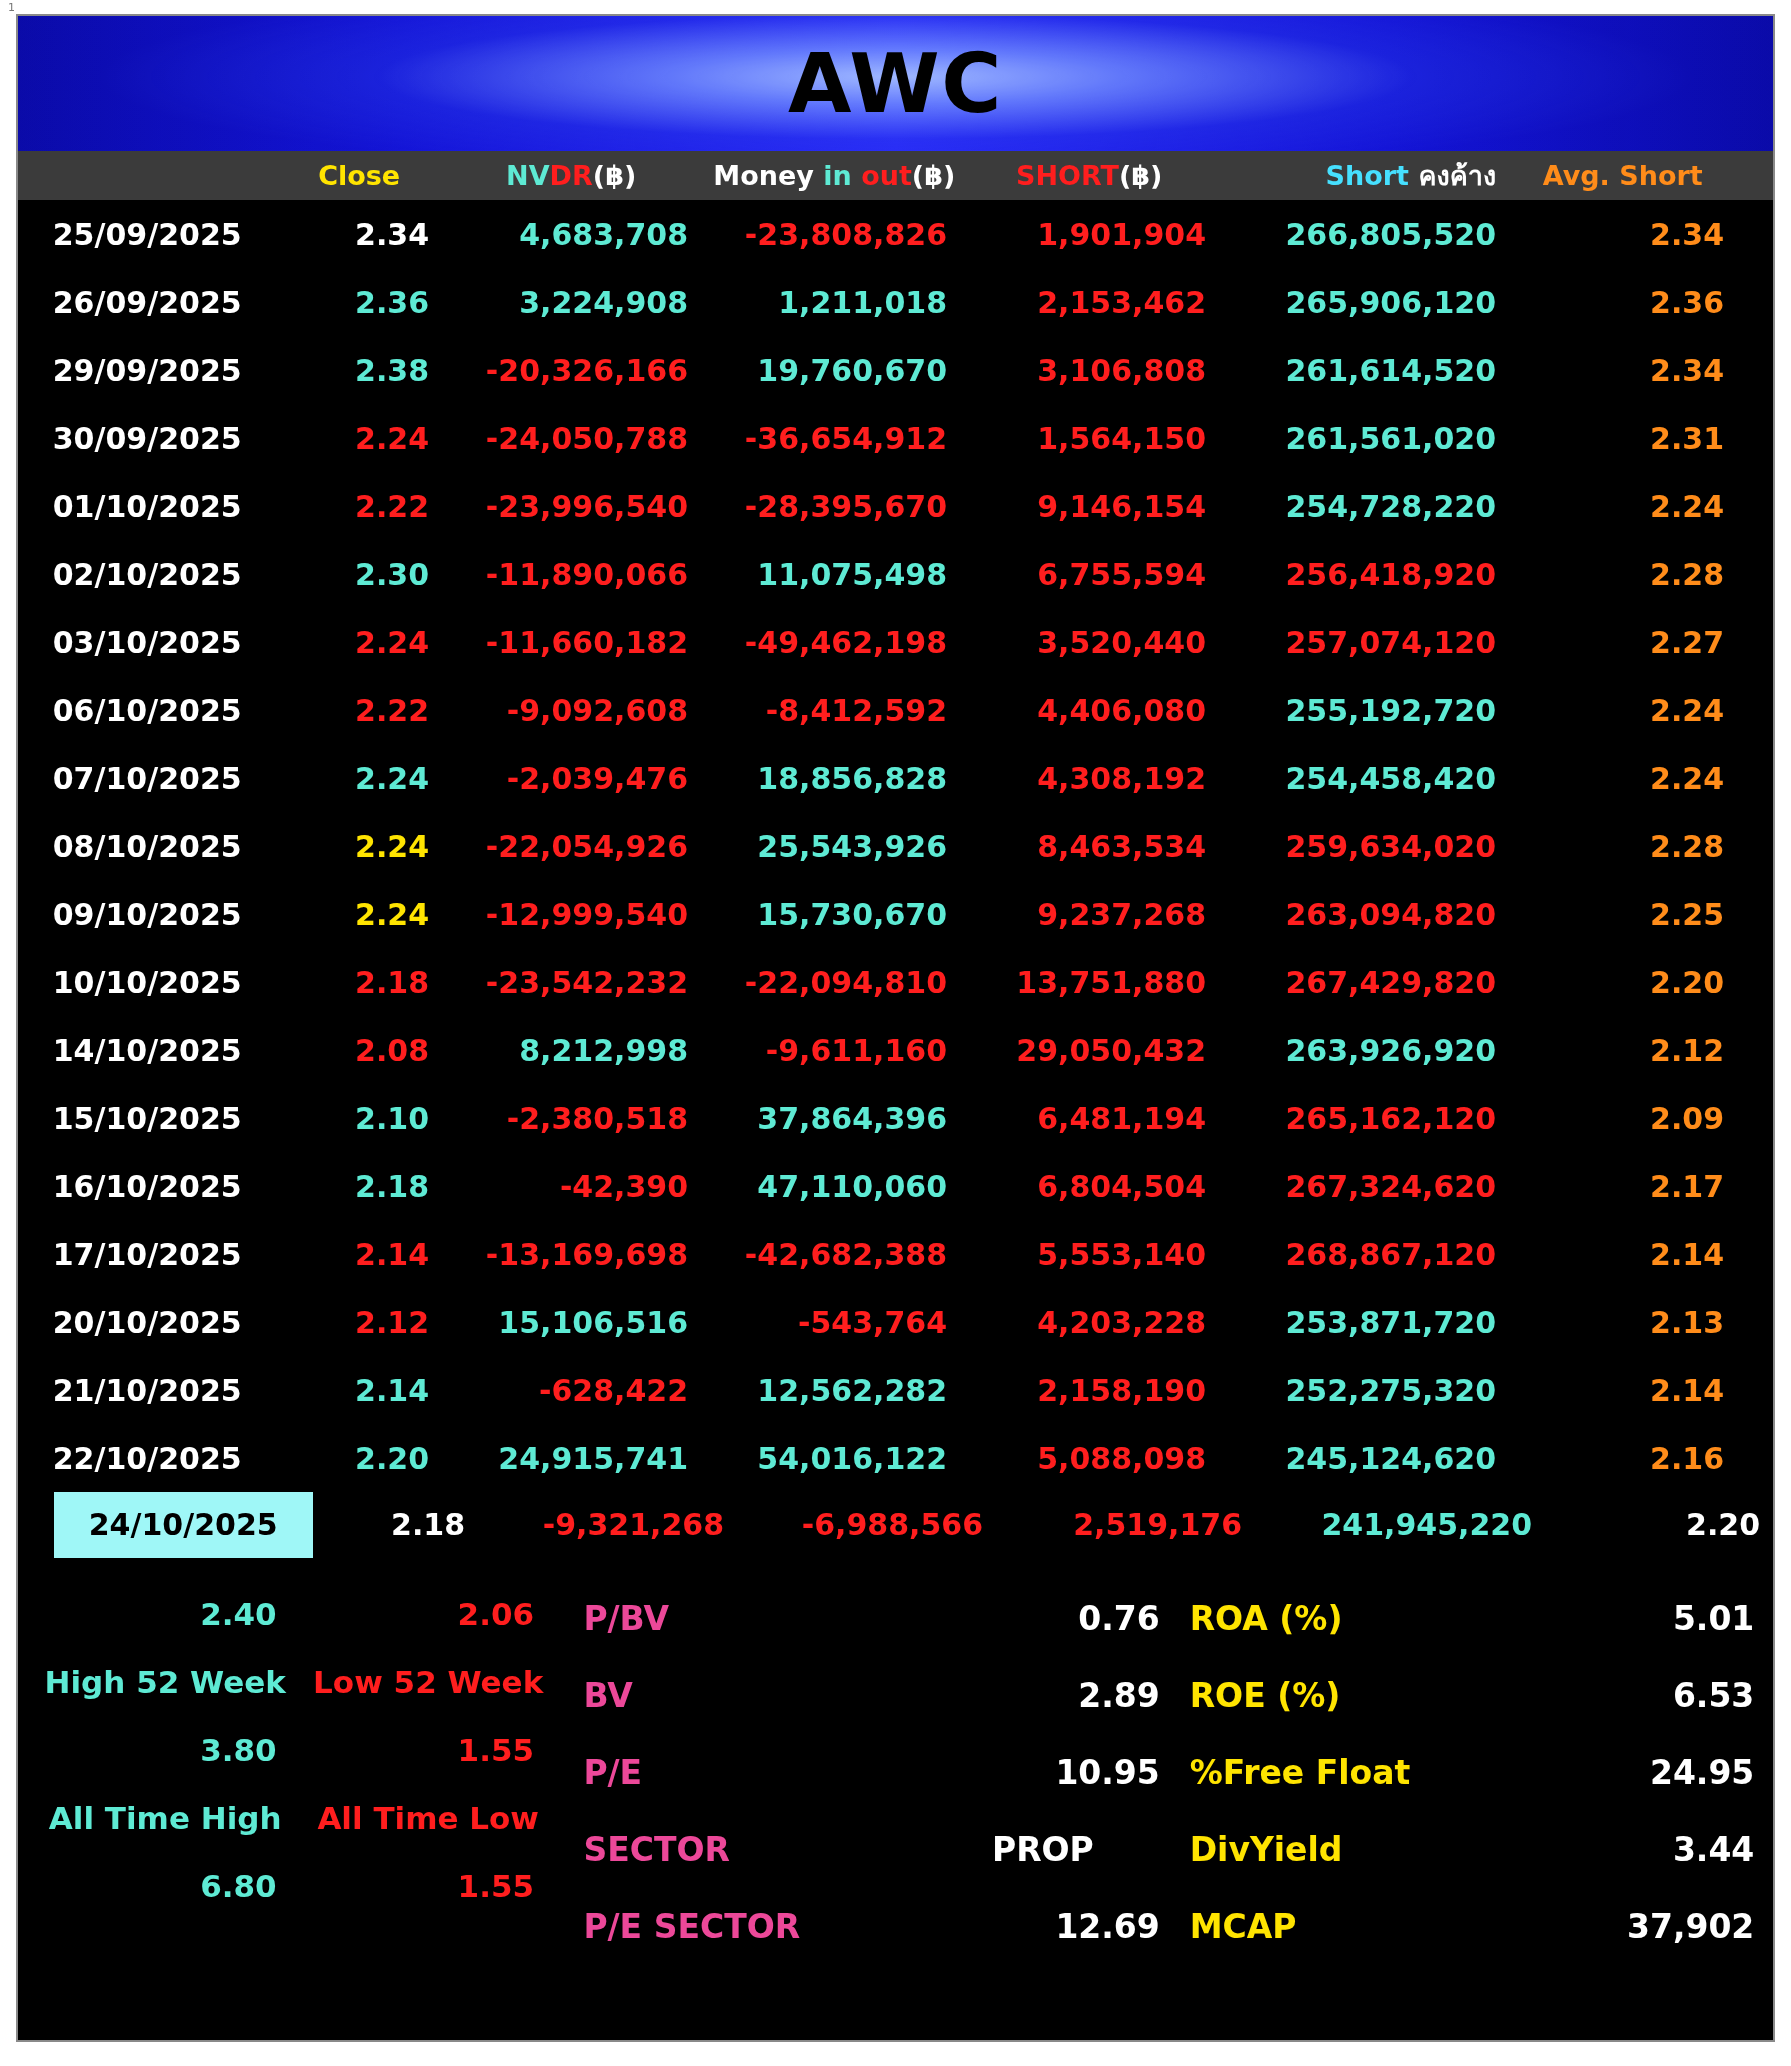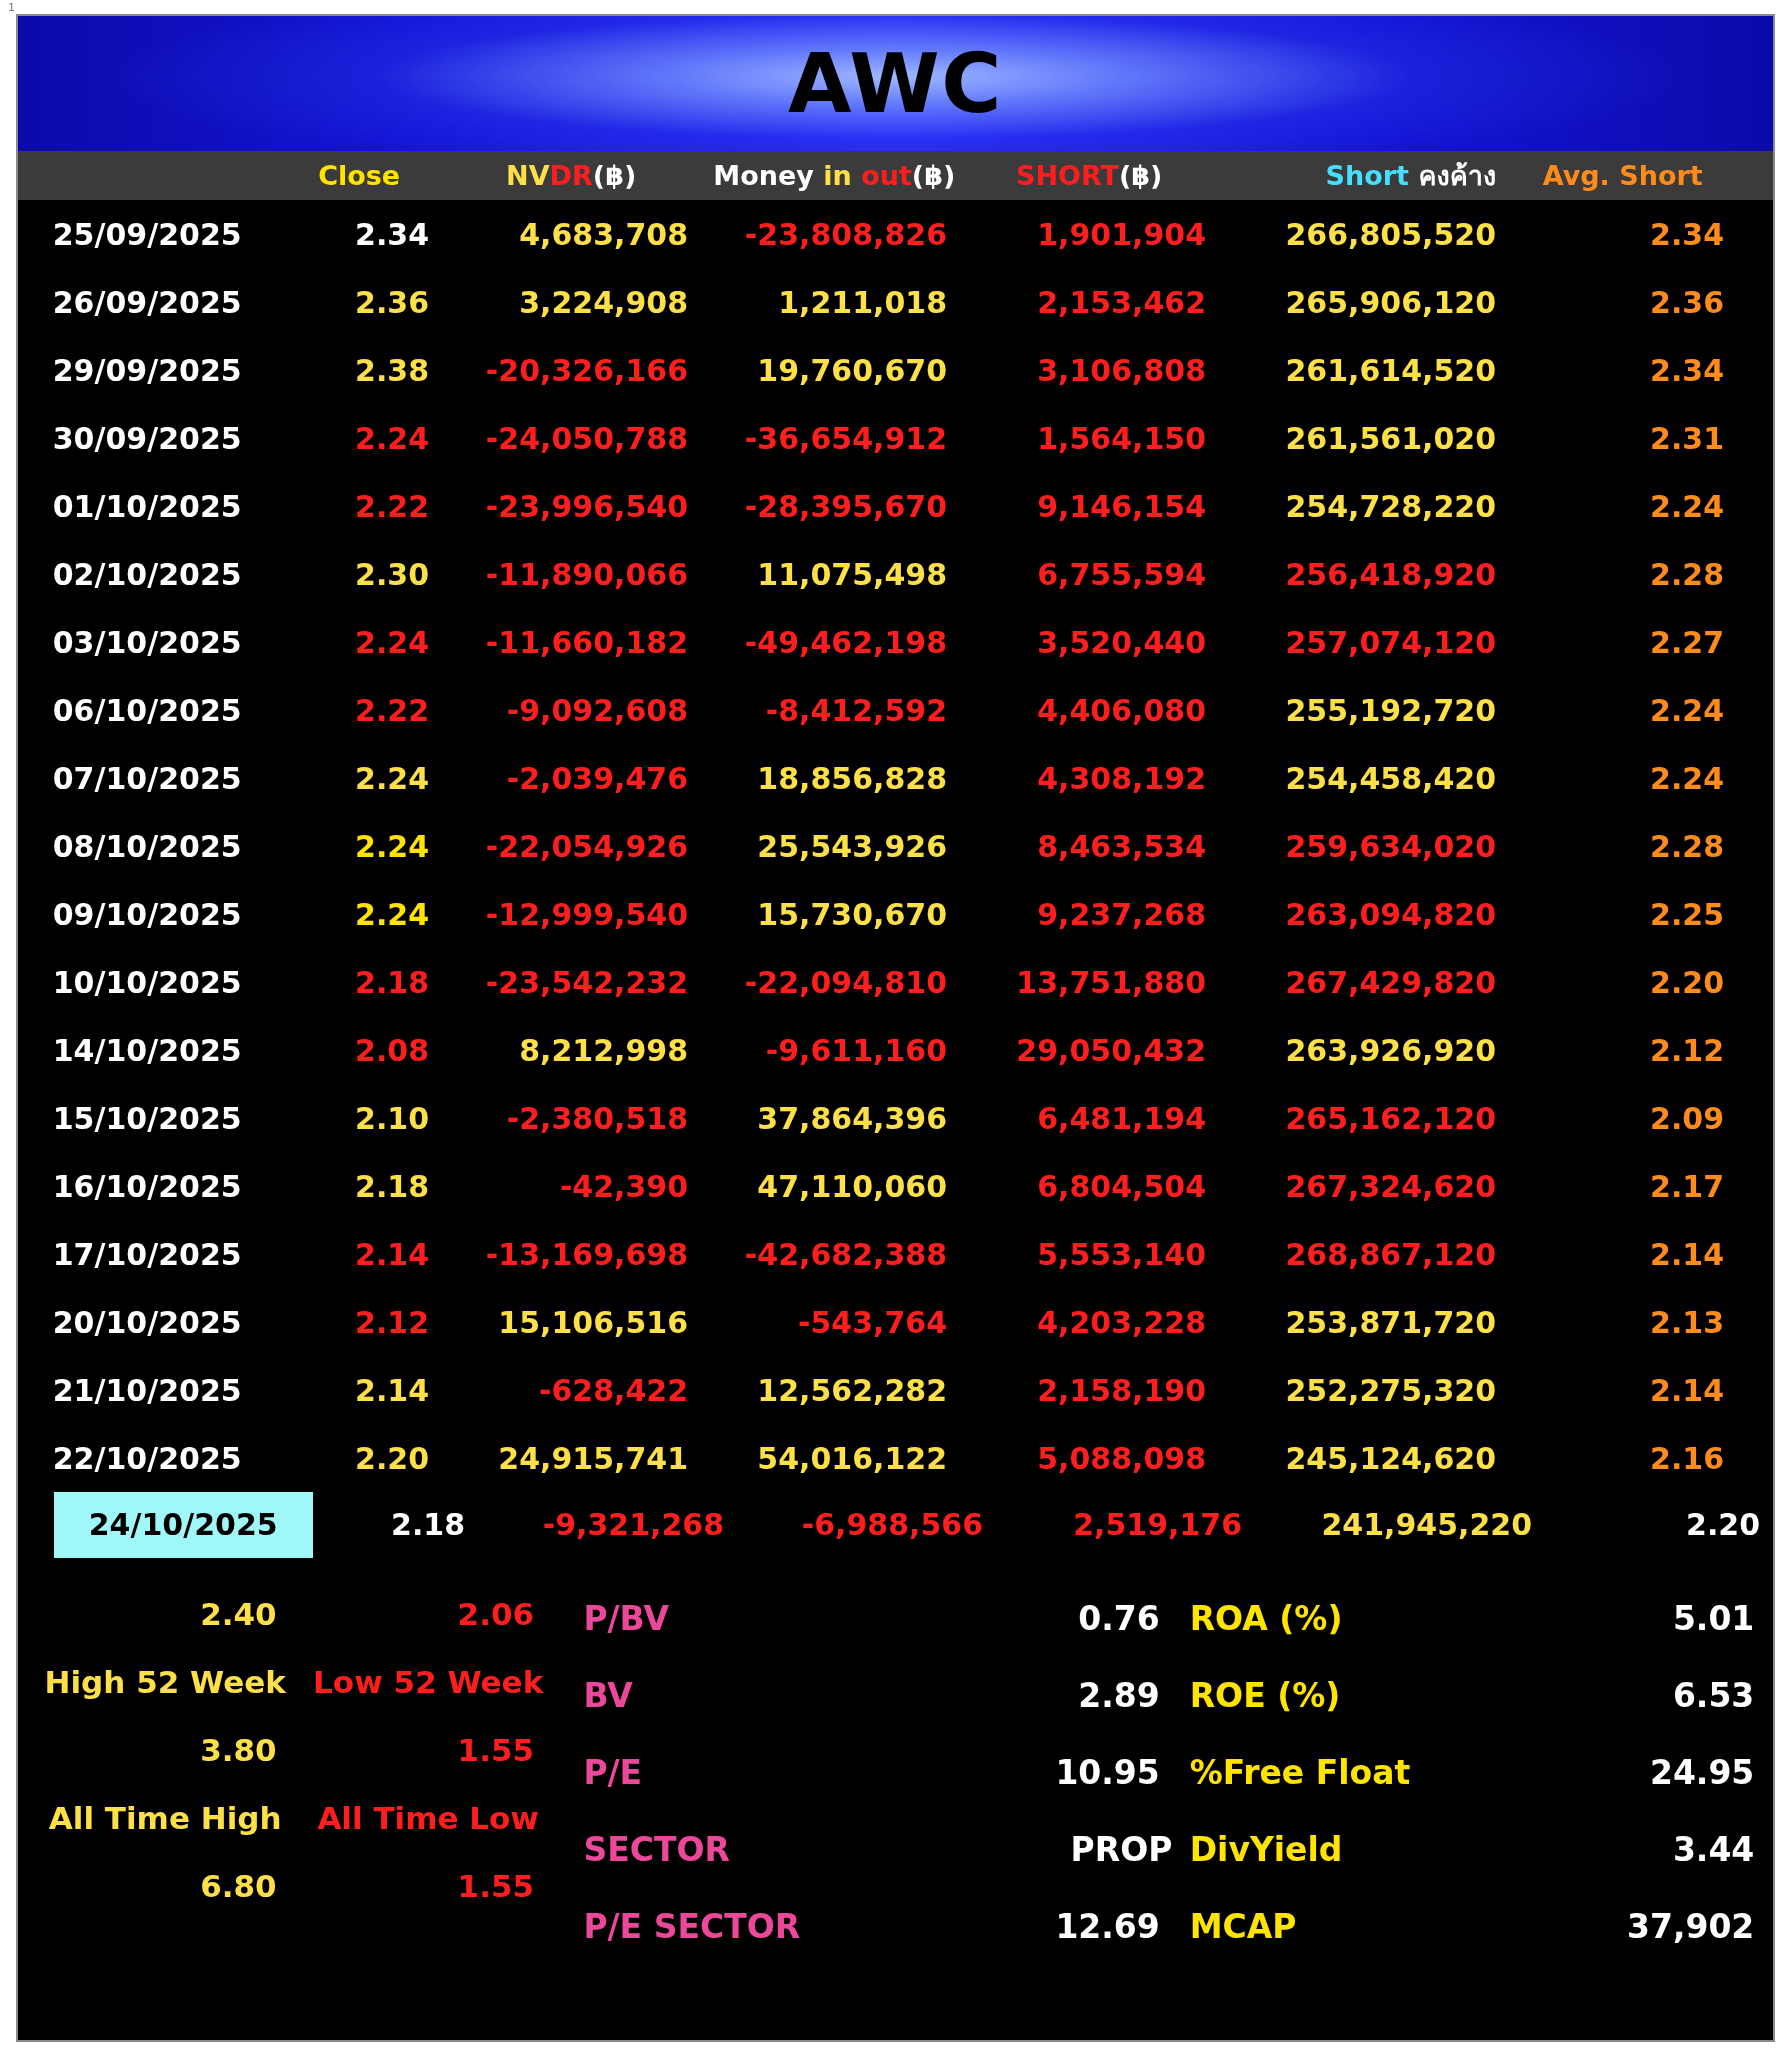--- a/index.html
+++ b/index.html
@@ -77,21 +77,21 @@
   .c-avg   { width: 228px; text-align: right;  box-sizing: border-box; }
 
   .colhead .c-date { }
   .colhead .c-close { color: #ffe400; text-align: center; }
   .colhead .c-nvdr { text-align: center; }
   .colhead .c-money { text-align: center; color:#ffffff; }
   .colhead .c-short { text-align: center; }
   .colhead .c-out  { text-align: right; color: #46e0ff; }
   .colhead .c-avg  { text-align: center; color: #ff8c1a; }
 
-  .g { color: #fde047; }
+  .g { color: #5eead4; }
   .r { color: #ff1e1e; }
   .w { color: #ffffff; }
   .y { color: #ffe400; }
   .o { color: #ff8c1a; }
 
   
   .rows {
     background: #000000;
   }
   .row {
@@ -155,21 +155,21 @@
     display: flex;
     align-items: center;
     font-size: 33px;
     font-weight: bold;
     height: 77px;
   }
   .fr-label { width: 330px; color: #ec4899; text-align: left; }
   .fr-value { width: 259px; color: #ffffff; text-align: right; padding-right: 12.6px; box-sizing: border-box; }
   .fr-label2 { width: 314px; color: #ffe400; text-align: left; padding-left: 17.3px; box-sizing: border-box; }
   .fr-value2 { flex: 1; color: #ffffff; text-align: right; padding-right: 19px; box-sizing: border-box; }
-  .fr-value.sector-val { padding-right: 0; }
+  .fr-value.sector-val { text-align: center; padding-right: 0; }
 </style>
 </head>
 <body>
 
 <div class="page">
   <div class="corner-mark">1</div>
 
   <div class="frame">
 
     <div class="banner">

